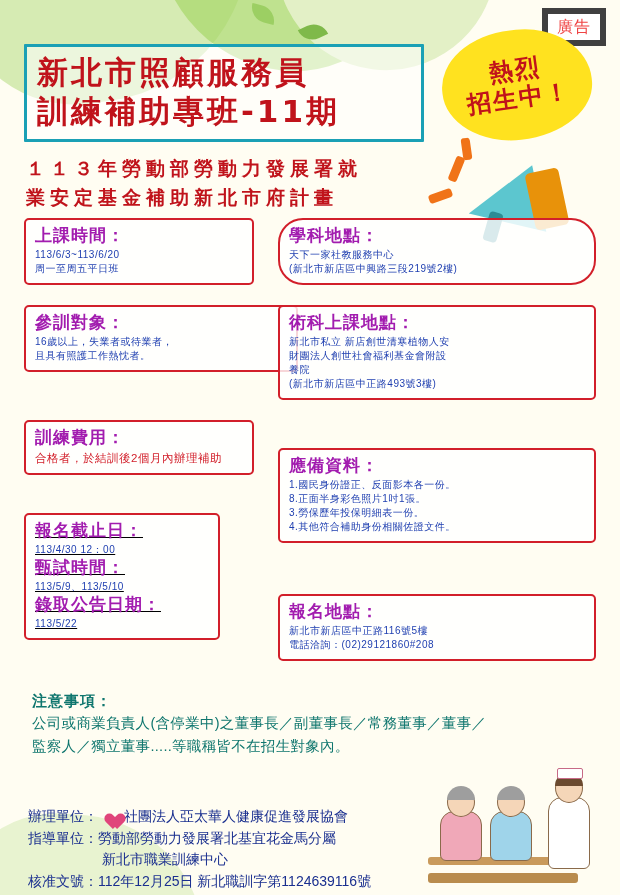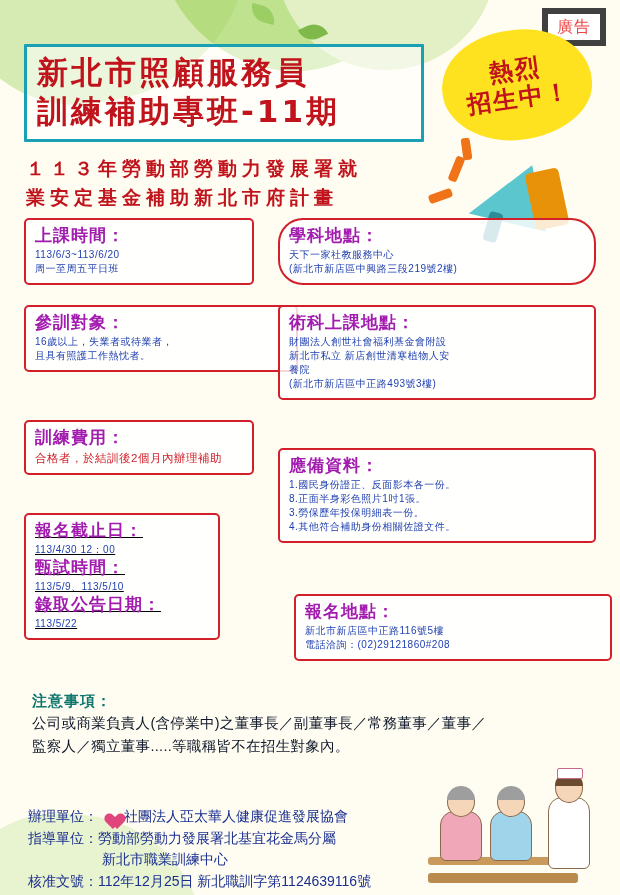--- a/index.html
+++ b/index.html
@@ -198,36 +198,36 @@
   }
   
   #box-schedule { left: 24px; top: 218px; width: 230px; }
   #box-target   { left: 24px; top: 305px; width: 274px; }
   #box-fee      { left: 24px; top: 420px; width: 230px; }
   #box-dates    { left: 24px; top: 513px; width: 196px; text-decoration: underline; }
   
   #box-academic { left: 278px; top: 218px; width: 318px; border-radius: 25px; }
   #box-practice { left: 278px; top: 305px; width: 318px; }
   #box-docs     { left: 278px; top: 448px; width: 318px; }
-  #box-signup   { left: 294px; top: 594px; width: 318px; }
+  #box-signup   { left: 278px; top: 594px; width: 318px; }
 
   
   .notice {
     position: absolute;
     left: 32px; top: 692px;
     width: 560px;
   }
   .notice .nh {
     color: #0f766e;
     font-size: 15px;
     font-weight: bold;
     letter-spacing: 1px;
   }
   .notice .nt {
-    color: #0f172a;
+    color: #0f766e;
     font-size: 14.5px;
     line-height: 1.45;
     letter-spacing: 0.3px;
     margin-top: 2px;
   }
   
   .footer {
     position: absolute;
     left: 28px; top: 806px;
     width: 430px;
@@ -386,22 +386,22 @@
   </div>
 
   <div class="box" id="box-academic">
     <div class="h">學科地點：</div>
     <div class="t">天下一家社教服務中心</div>
     <div class="t">(新北市新店區中興路三段219號2樓)</div>
   </div>
 
   <div class="box" id="box-practice">
     <div class="h">術科上課地點：</div>
+    <div class="t">新北市私立 新店創世清寒植物人安</div>
     <div class="t">財團法人創世社會福利基金會附設</div>
-    <div class="t">新北市私立 新店創世清寒植物人安</div>
     <div class="t">養院</div>
     <div class="t">(新北市新店區中正路493號3樓)</div>
   </div>
 
   <div class="box" id="box-docs">
     <div class="h">應備資料：</div>
     <div class="t">1.國民身份證正、反面影本各一份。</div>
     <div class="t">8.正面半身彩色照片1吋1張。</div>
     <div class="t">3.勞保歷年投保明細表一份。</div>
     <div class="t">4.其他符合補助身份相關佐證文件。</div>

